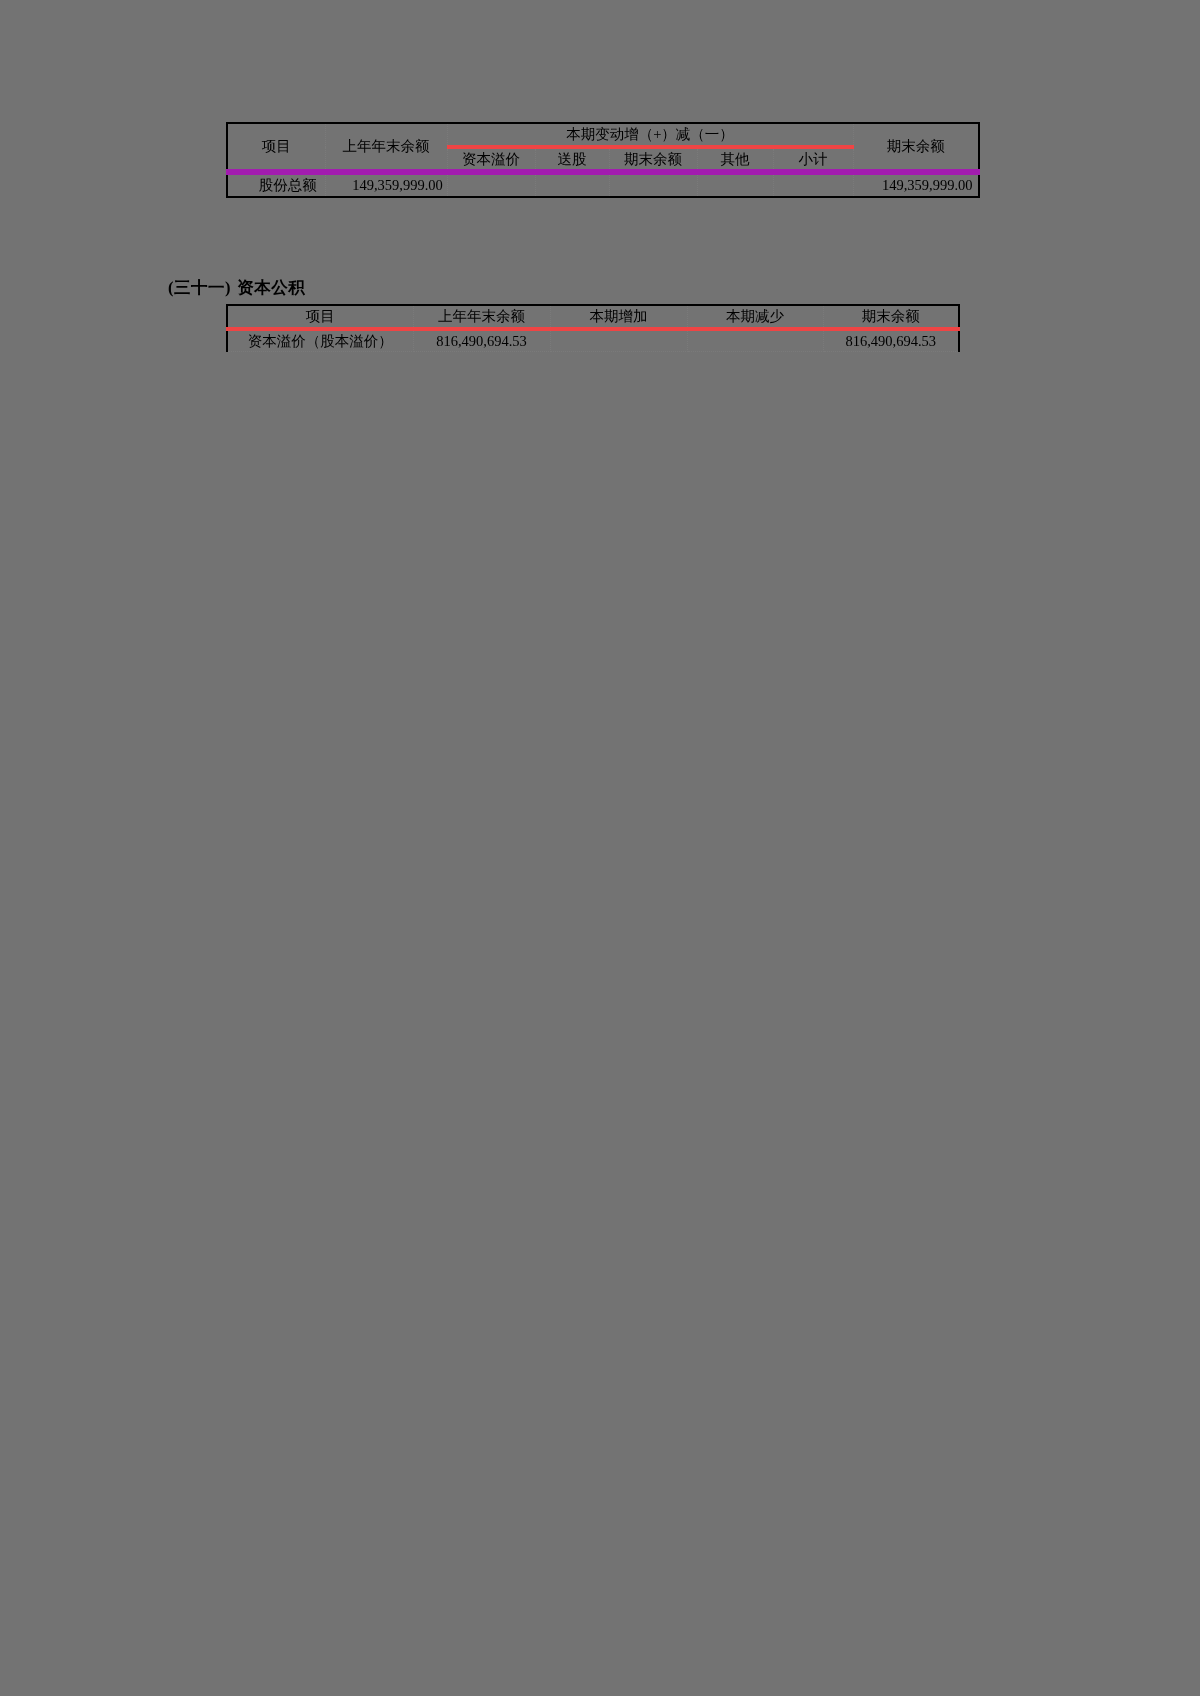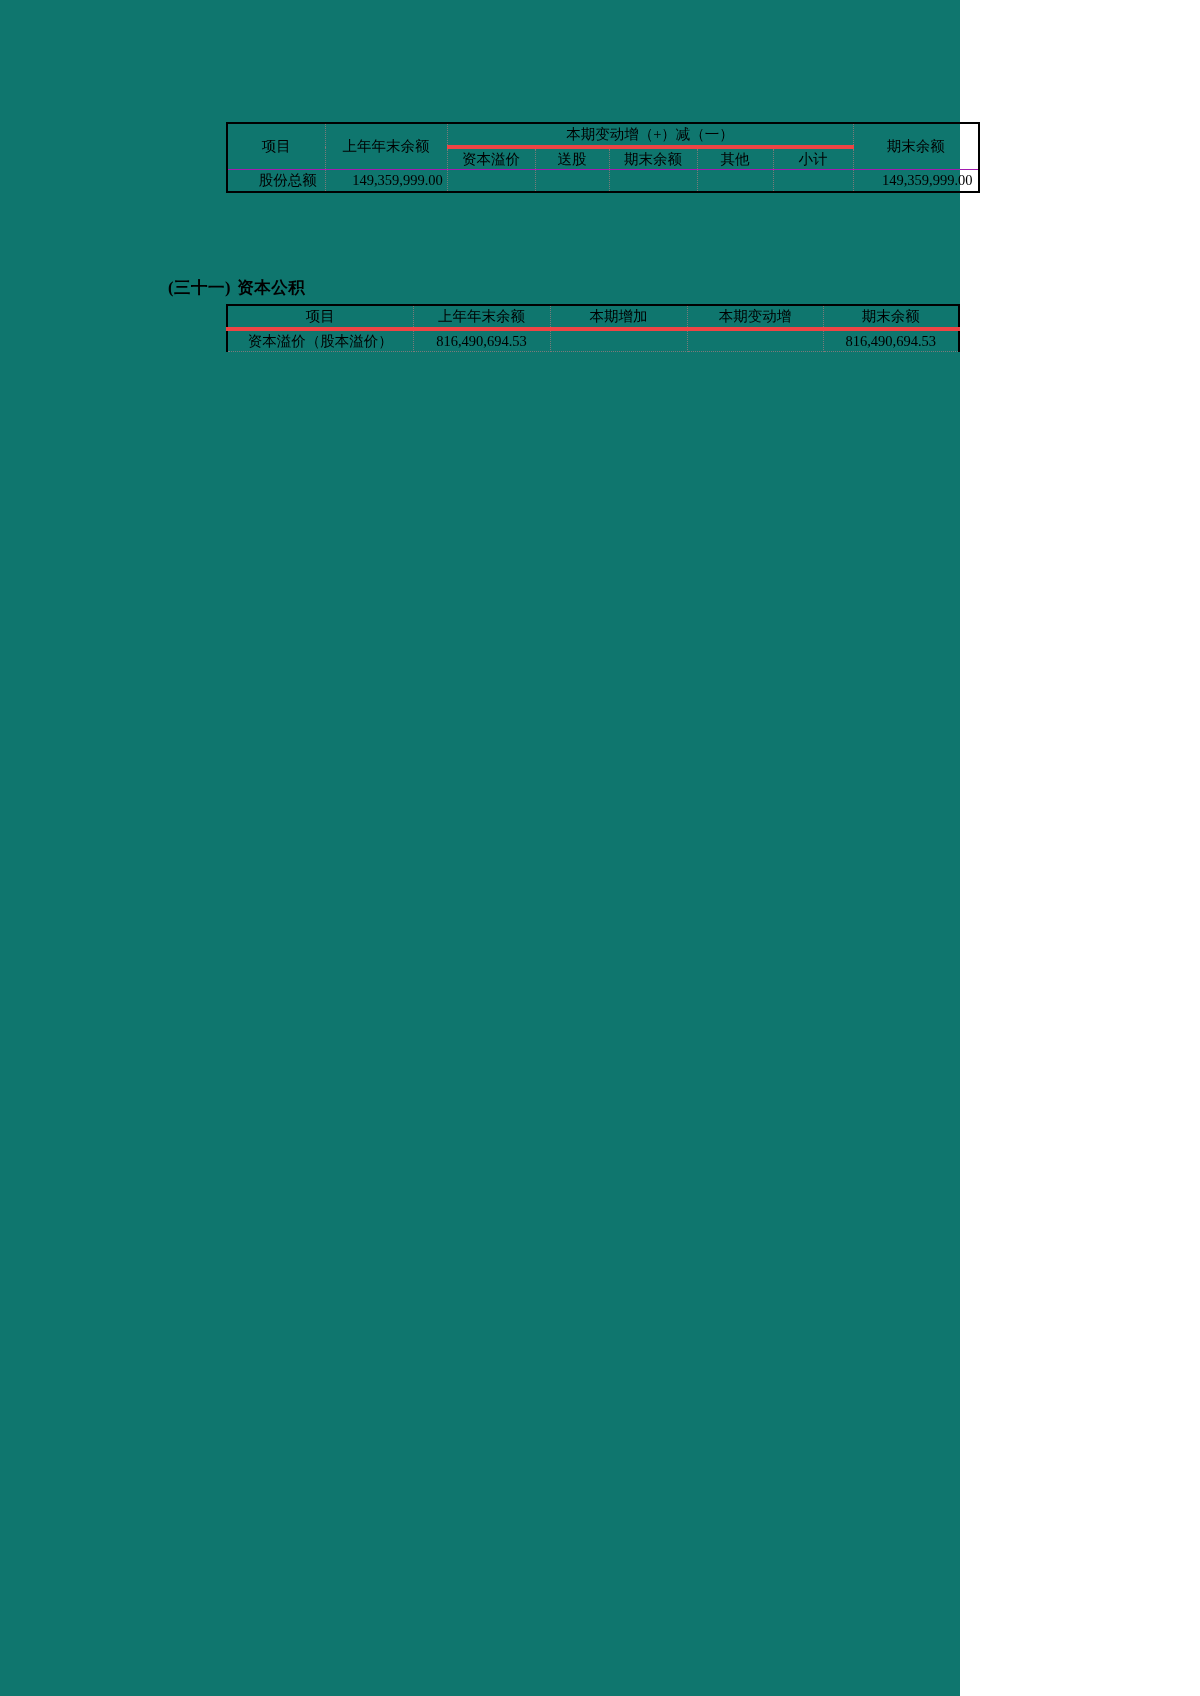--- a/index.html
+++ b/index.html
@@ -10,23 +10,23 @@
   body {
     width: 1200px;
     height: 1696px;
     position: relative;
     font-family: "Liberation Serif", serif;
     color: #000000;
   }
   .page {
     position: absolute;
     left: 0; top: 0;
-    width: 960px;
+    width: 1200px;
     height: 1696px;
-    background: #0f766e;
+    background: #737373;
   }
 
   
   .tbl1-wrap {
     position: absolute;
     left: 226px;
     top: 122px;
     width: 732px;
   }
   table.doc {
@@ -43,21 +43,21 @@
     vertical-align: middle;
     font-size: 14.5px;
     color: #000;
   }
   
   table.doc tr.top-rule td { border-top: 2px solid #000; }
   table.doc tr.bot-rule td { border-bottom: 2px solid #000; }
   table.doc td.l-edge { border-left: 2px solid #000; }
   table.doc td.r-edge { border-right: 2px solid #000; }
   table.doc td.solid-b { border-bottom: 4px solid #ef4444; }
-  table.doc td.solid-t { border-top: 1px solid #a21caf; padding-left: 26px; }
+  table.doc td.solid-t { border-top: 6px solid #a21caf; padding-left: 26px; }
 
   .num { font-size: 14.5px; }
   .cell-empty { }
 
   
   .section-heading {
     position: absolute;
     left: 168px;
     top: 277px;
     font-family: "DejaVu Sans", sans-serif;
@@ -136,21 +136,21 @@
         <col style="width:137px">
         <col style="width:137px">
         <col style="width:136px">
         <col style="width:136px">
       </colgroup>
       <tbody>
         <tr class="top-rule">
           <td class="l-edge solid-b">项目</td>
           <td class="solid-b">上年年末余额</td>
           <td class="solid-b">本期增加</td>
-          <td class="solid-b">本期变动增</td>
+          <td class="solid-b">本期减少</td>
           <td class="r-edge solid-b">期末余额</td>
         </tr>
         <tr>
           <td class="l-edge">资本溢价（股本溢价）</td>
           <td class="num">816,490,694.53</td>
           <td class="cell-empty"></td>
           <td class="cell-empty"></td>
           <td class="r-edge num">816,490,694.53</td>
         </tr>
       </tbody>

